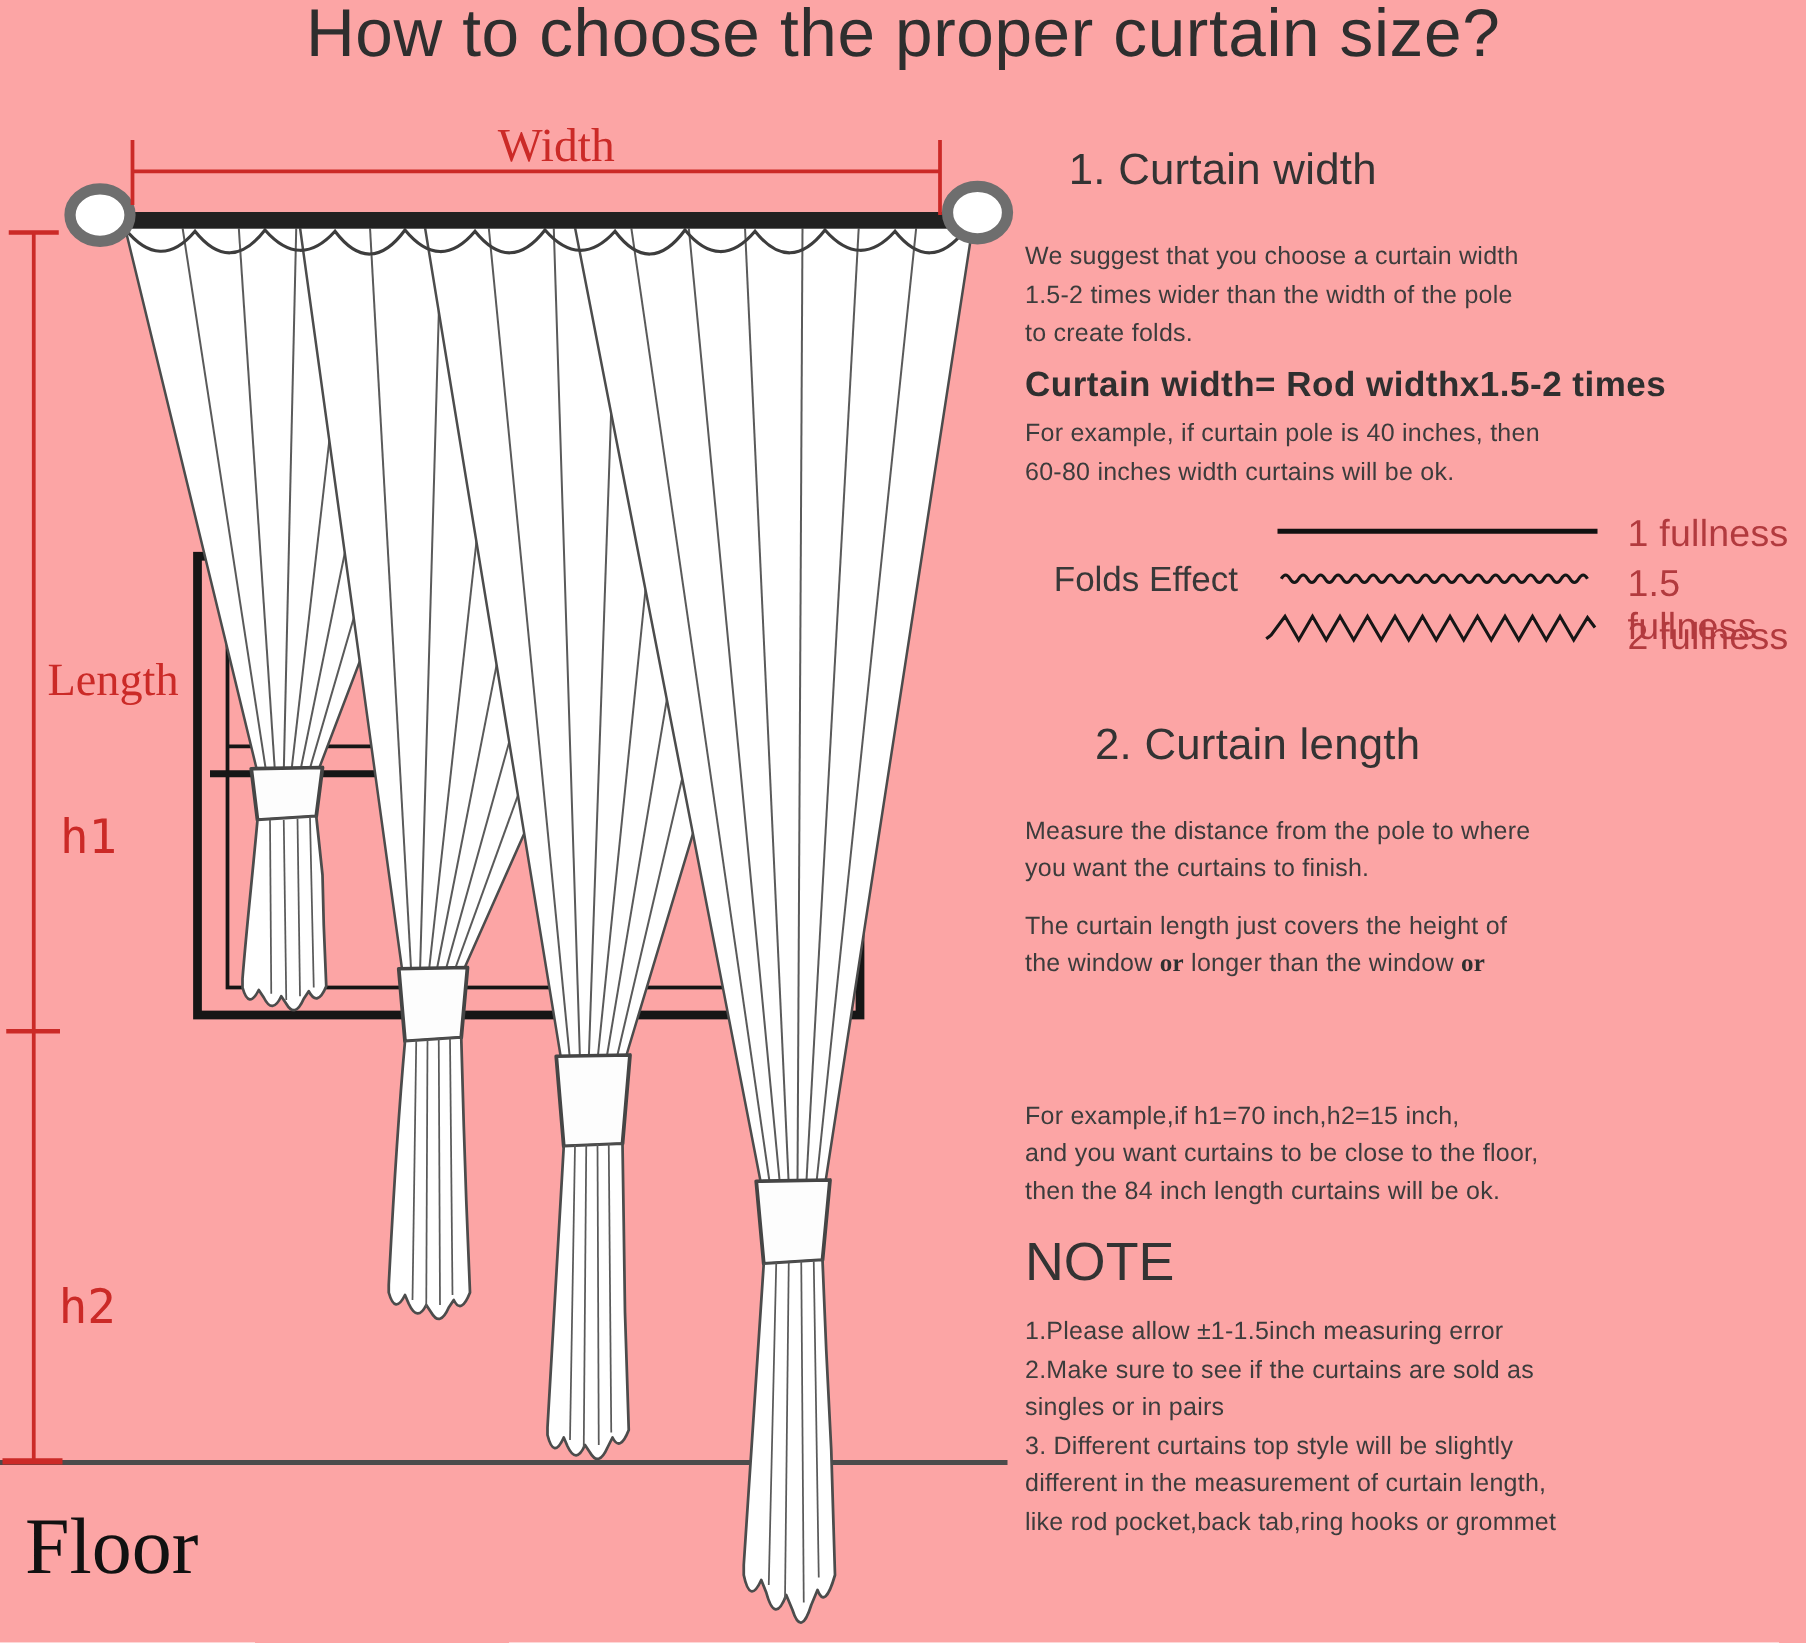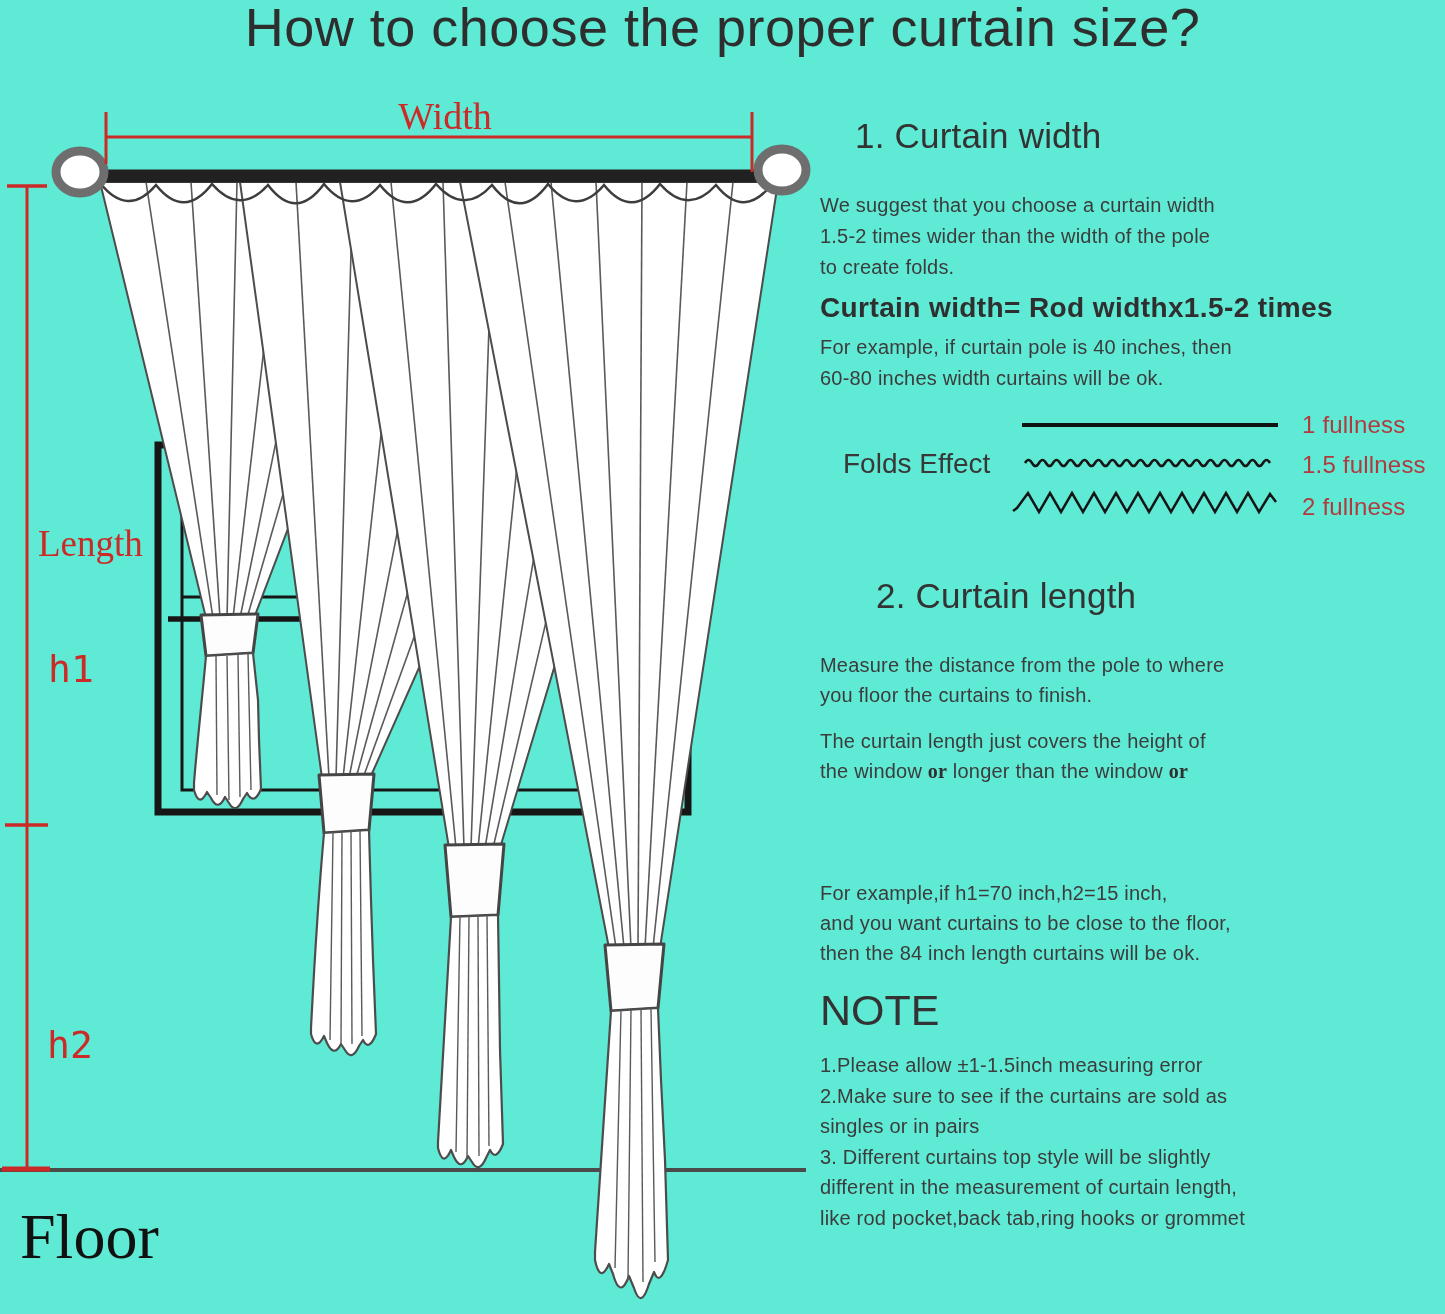--- a/index.html
+++ b/index.html
@@ -1,35 +1,35 @@
 <!DOCTYPE html>
 <html><head>
 <meta charset="utf-8">
 <style>
   html,body{margin:0;padding:0;background:#ffffff;}
-  #stage{position:relative;width:1445px;height:1314px;background:#5eead4;overflow:hidden;
+  #stage{position:relative;width:1445px;height:1314px;background:#fca5a5;overflow:hidden;
          font-family:"Liberation Sans",sans-serif;color:#3c3c3c;}
   .title{position:absolute;left:0;top:-4px;width:100%;text-align:center;
          font-size:54px;font-weight:400;color:#2e2e2e;letter-spacing:0.5px;}
   svg{position:absolute;left:0;top:0;}
   .line-art{stroke:#4c4c4c;fill:#ffffff;stroke-width:2;stroke-linejoin:round;}
   .strand{stroke:#5a5a5a;stroke-width:1.6;fill:none;}
   .band{fill:#fdfdfd;stroke:#454545;stroke-width:3;stroke-linejoin:round;}
   .tassel{fill:#ffffff;stroke:#4c4c4c;stroke-width:2.2;stroke-linejoin:round;}
   .tassel-line{stroke:#5a5a5a;stroke-width:1.4;fill:none;}
   .frame{fill:none;stroke:#161616;}
   .red{stroke:#cb2a27;fill:none;}
   .svg-serif-red{font-family:"Liberation Serif",serif;fill:#cb2a27;}
   .svg-mono-red{font-family:"DejaVu Sans Mono",monospace;fill:#cb2a27;}
   .svg-serif-black{font-family:"Liberation Serif",serif;fill:#111111;}
   .rc{position:absolute;font-size:20px;letter-spacing:0.2px;line-height:31px;color:#3c3c3c;}
   .heading{position:absolute;font-size:35px;font-weight:400;color:#333333;letter-spacing:0.2px;}
   .formula{position:absolute;font-size:28px;font-weight:bold;color:#2f2f2f;letter-spacing:0.4px;}
   .folds-label{position:absolute;font-size:28px;color:#383838;}
-  .fullness{position:absolute;font-size:24px;color:#b23a3e;letter-spacing:0.2px;}
+  .fullness{position:absolute;font-size:30px;color:#b23a3e;letter-spacing:0.2px;}
   .note-heading{position:absolute;font-size:43px;font-weight:400;color:#333333;}
   b{font-weight:bold;color:#2f2f2f;font-family:Liberation Serif, serif;}
 </style>
 </head>
 <body>
 
 <div id="stage">
 
   <div class="title">How to choose the proper curtain size?</div>
 
@@ -173,21 +173,21 @@
   </svg>
 
   <div class="fullness" style="left:1302px;top:411px;">1 fullness</div>
   <div class="fullness" style="left:1302px;top:451px;">1.5 fullness</div>
   <div class="fullness" style="left:1302px;top:493px;">2 fullness</div>
 
   <div class="heading" style="left:855px;top:576px;margin-left:21px;">2. Curtain length</div>
 
   <div class="rc" style="left:820px;top:650px;line-height:30px;">
     <div>Measure the distance from the pole to where</div>
-    <div>you floor the curtains to finish.</div>
+    <div>you want the curtains to finish.</div>
   </div>
 
   <div class="rc" style="left:820px;top:726px;line-height:30px;">
     <div>The curtain length just covers the height of</div>
     <div><span>the window </span><b>or</b><span> longer than the window </span><b>or</b></div>
   </div>
 
   <div class="rc" style="left:820px;top:838px;line-height:30px;margin-top:40px;">
     <div>For example,if h1=70 inch,h2=15 inch,</div>
     <div>and you want curtains to be close to the floor,</div>

